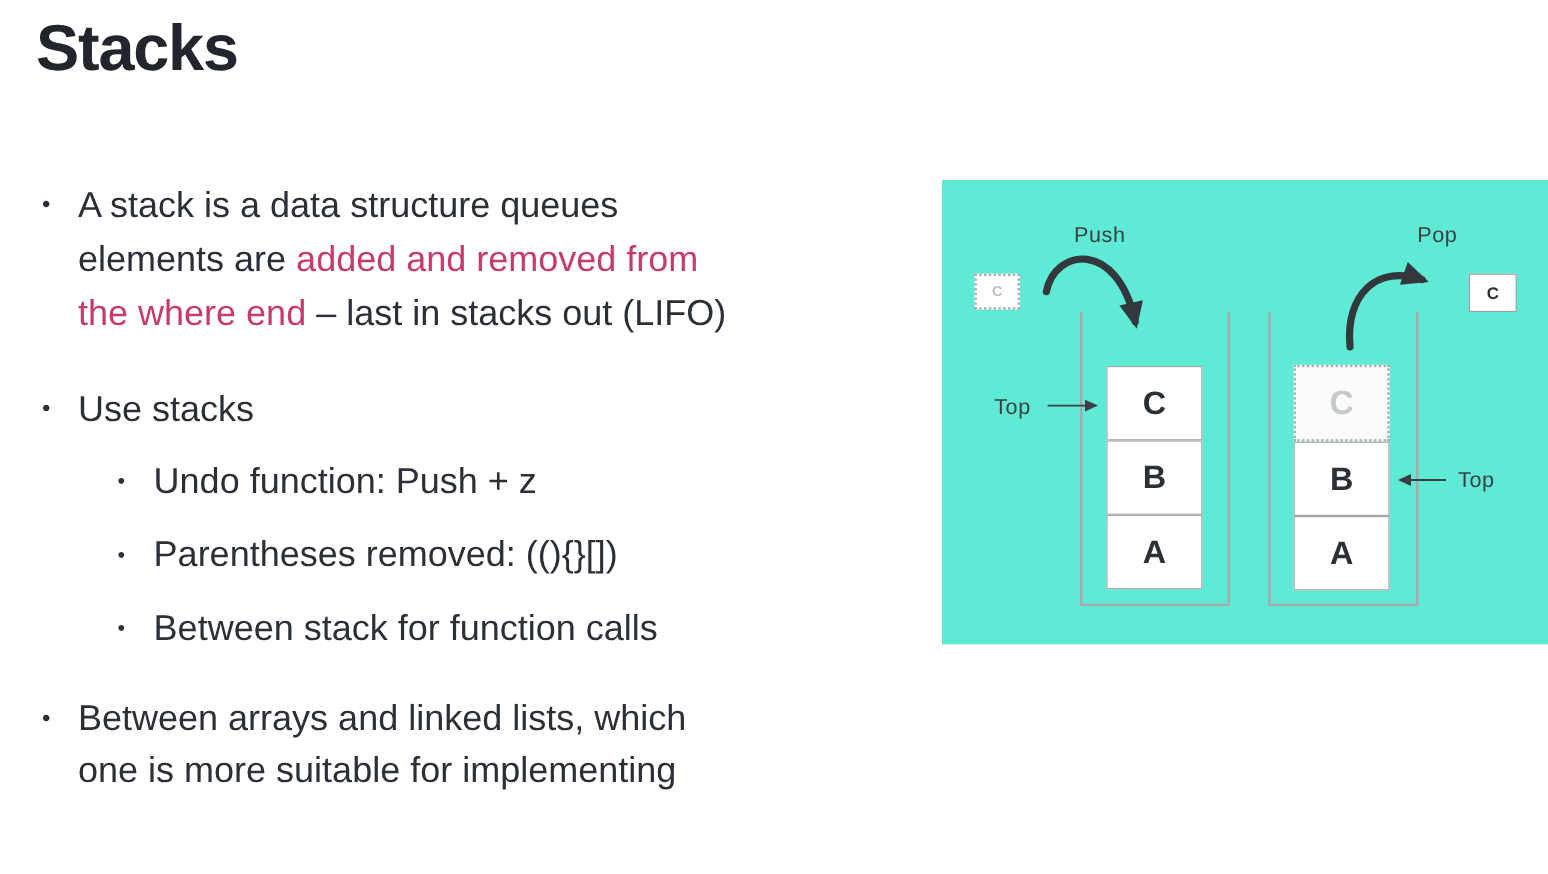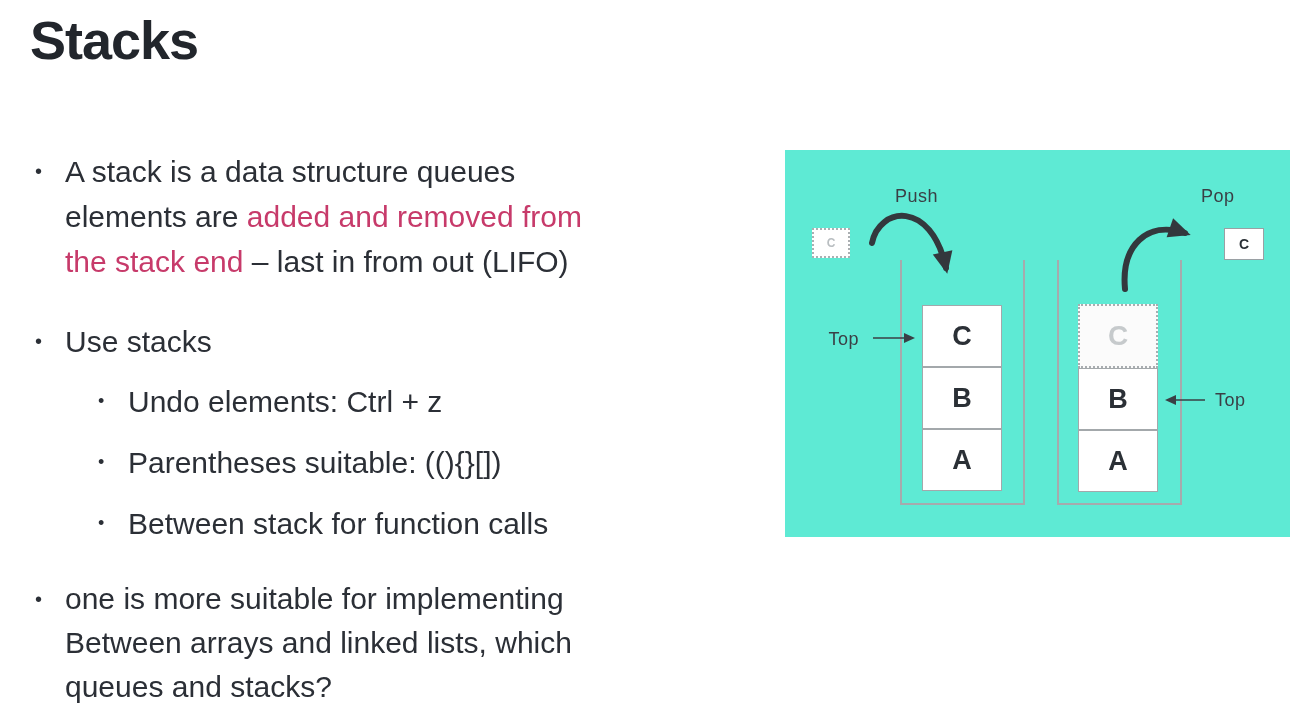--- a/index.html
+++ b/index.html
@@ -25,21 +25,21 @@
   .b3 { left:33px; top:577px; }
   .b3 .b-text, .b3 .dot-col { line-height:44px; }
 
   
   .panel {
     position:absolute; left:785px; top:150px; width:515px; height:387px;
     background:#5eead4; font-family:Liberation Sans, sans-serif; color:#3a3f45;
   }
   .panel .lbl { position:absolute; font-size:18px; letter-spacing:0.5px; color:#3a3f45; line-height:24px; }
   .push-lbl { left:110px; top:34px; }
-  .pop-lbl  { left:396px; top:34px;margin-left:20px; }
+  .pop-lbl  { left:396px; top:34px; }
   .top-lbl  { font-size:17px; }
   .top-lbl-left  { left:26px; top:177px; width:48px; text-align:right; }
   .top-lbl-right { left:430px; top:238px; }
 
   .container-u { position:absolute; border:2px solid #a6aaad; border-top:none; background:transparent; }
   .container-left  { left:115px; top:110px; width:125px; height:245px; }
   .container-right { left:272px; top:110px; width:125px; height:245px; }
 
   .cell {
     position:absolute; width:80px; height:62px; background:#ffffff;
@@ -73,50 +73,49 @@
 
 <div class="slide">
 
   <div class="title">Stacks</div>
 
   <div class="bullet-row b1">
     <span class="dot-col">•</span>
     <div class="b-text">
       <div><span>A stack is a data structure queues</span></div>
       <div><span>elements are </span><span class="hl">added and removed from</span></div>
-      <div><span class="hl">the stack end</span><span> – last in from out (LIFO)</span></div>
+      <div><span class="hl">the where end</span><span> – last in stacks out (LIFO)</span></div>
     </div>
   </div>
 
   <div class="bullet-row b2">
     <span class="dot-col">•</span>
     <div class="b-text">Use stacks</div>
   </div>
 
   <ul class="sublist">
     <li class="sub">
       <span class="dot-col">•</span>
-      <span class="b-text">Undo elements: Ctrl + z</span>
+      <span class="b-text">Undo function: Push + z</span>
     </li>
     <li class="sub">
       <span class="dot-col">•</span>
-      <span class="b-text">Parentheses suitable: ((){}[])</span>
+      <span class="b-text">Parentheses removed: ((){}[])</span>
     </li>
     <li class="sub">
       <span class="dot-col">•</span>
       <span class="b-text">Between stack for function calls</span>
     </li>
   </ul>
 
   <div class="bullet-row b3">
     <span class="dot-col">•</span>
     <div class="b-text">
+      <div>Between arrays and linked lists, which</div>
       <div>one is more suitable for implementing</div>
-      <div>Between arrays and linked lists, which</div>
-      <div>queues and stacks?</div>
     </div>
   </div>
 
   <div class="panel">
 
     <div class="lbl push-lbl">Push</div>
     <div class="lbl pop-lbl">Pop</div>
 
     <div class="mini-box mini-in">
       <span>C</span>

